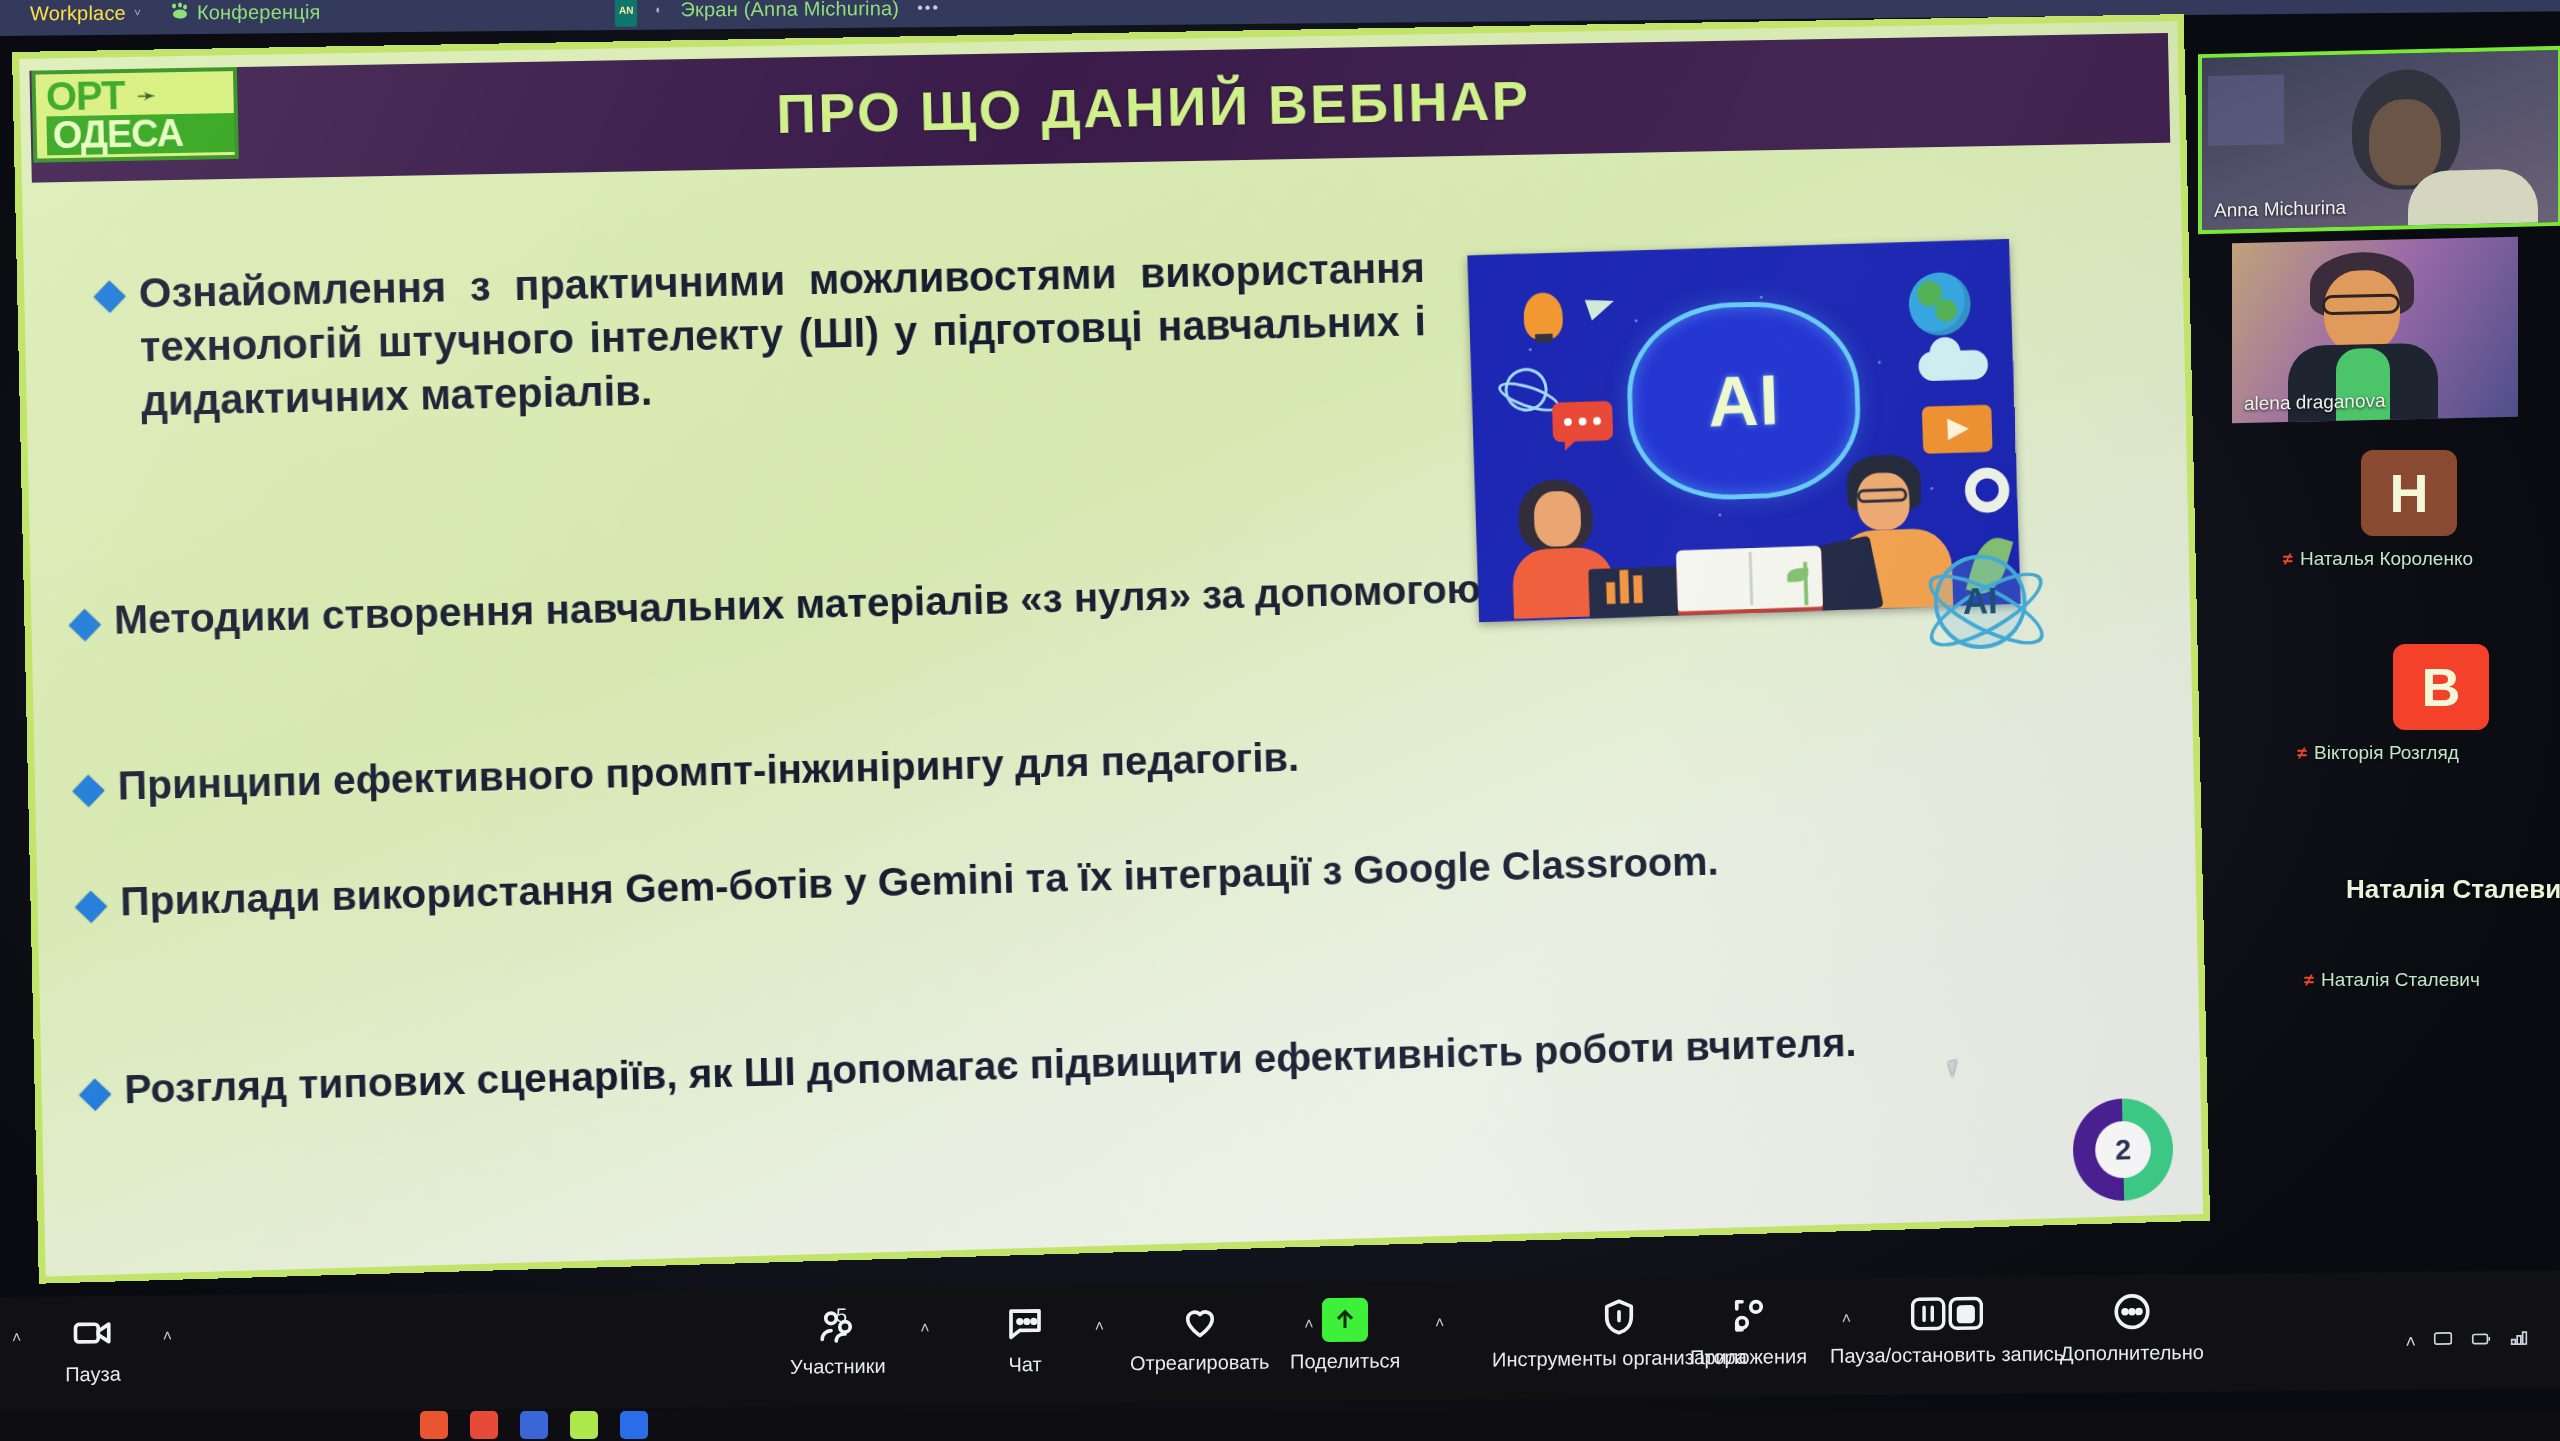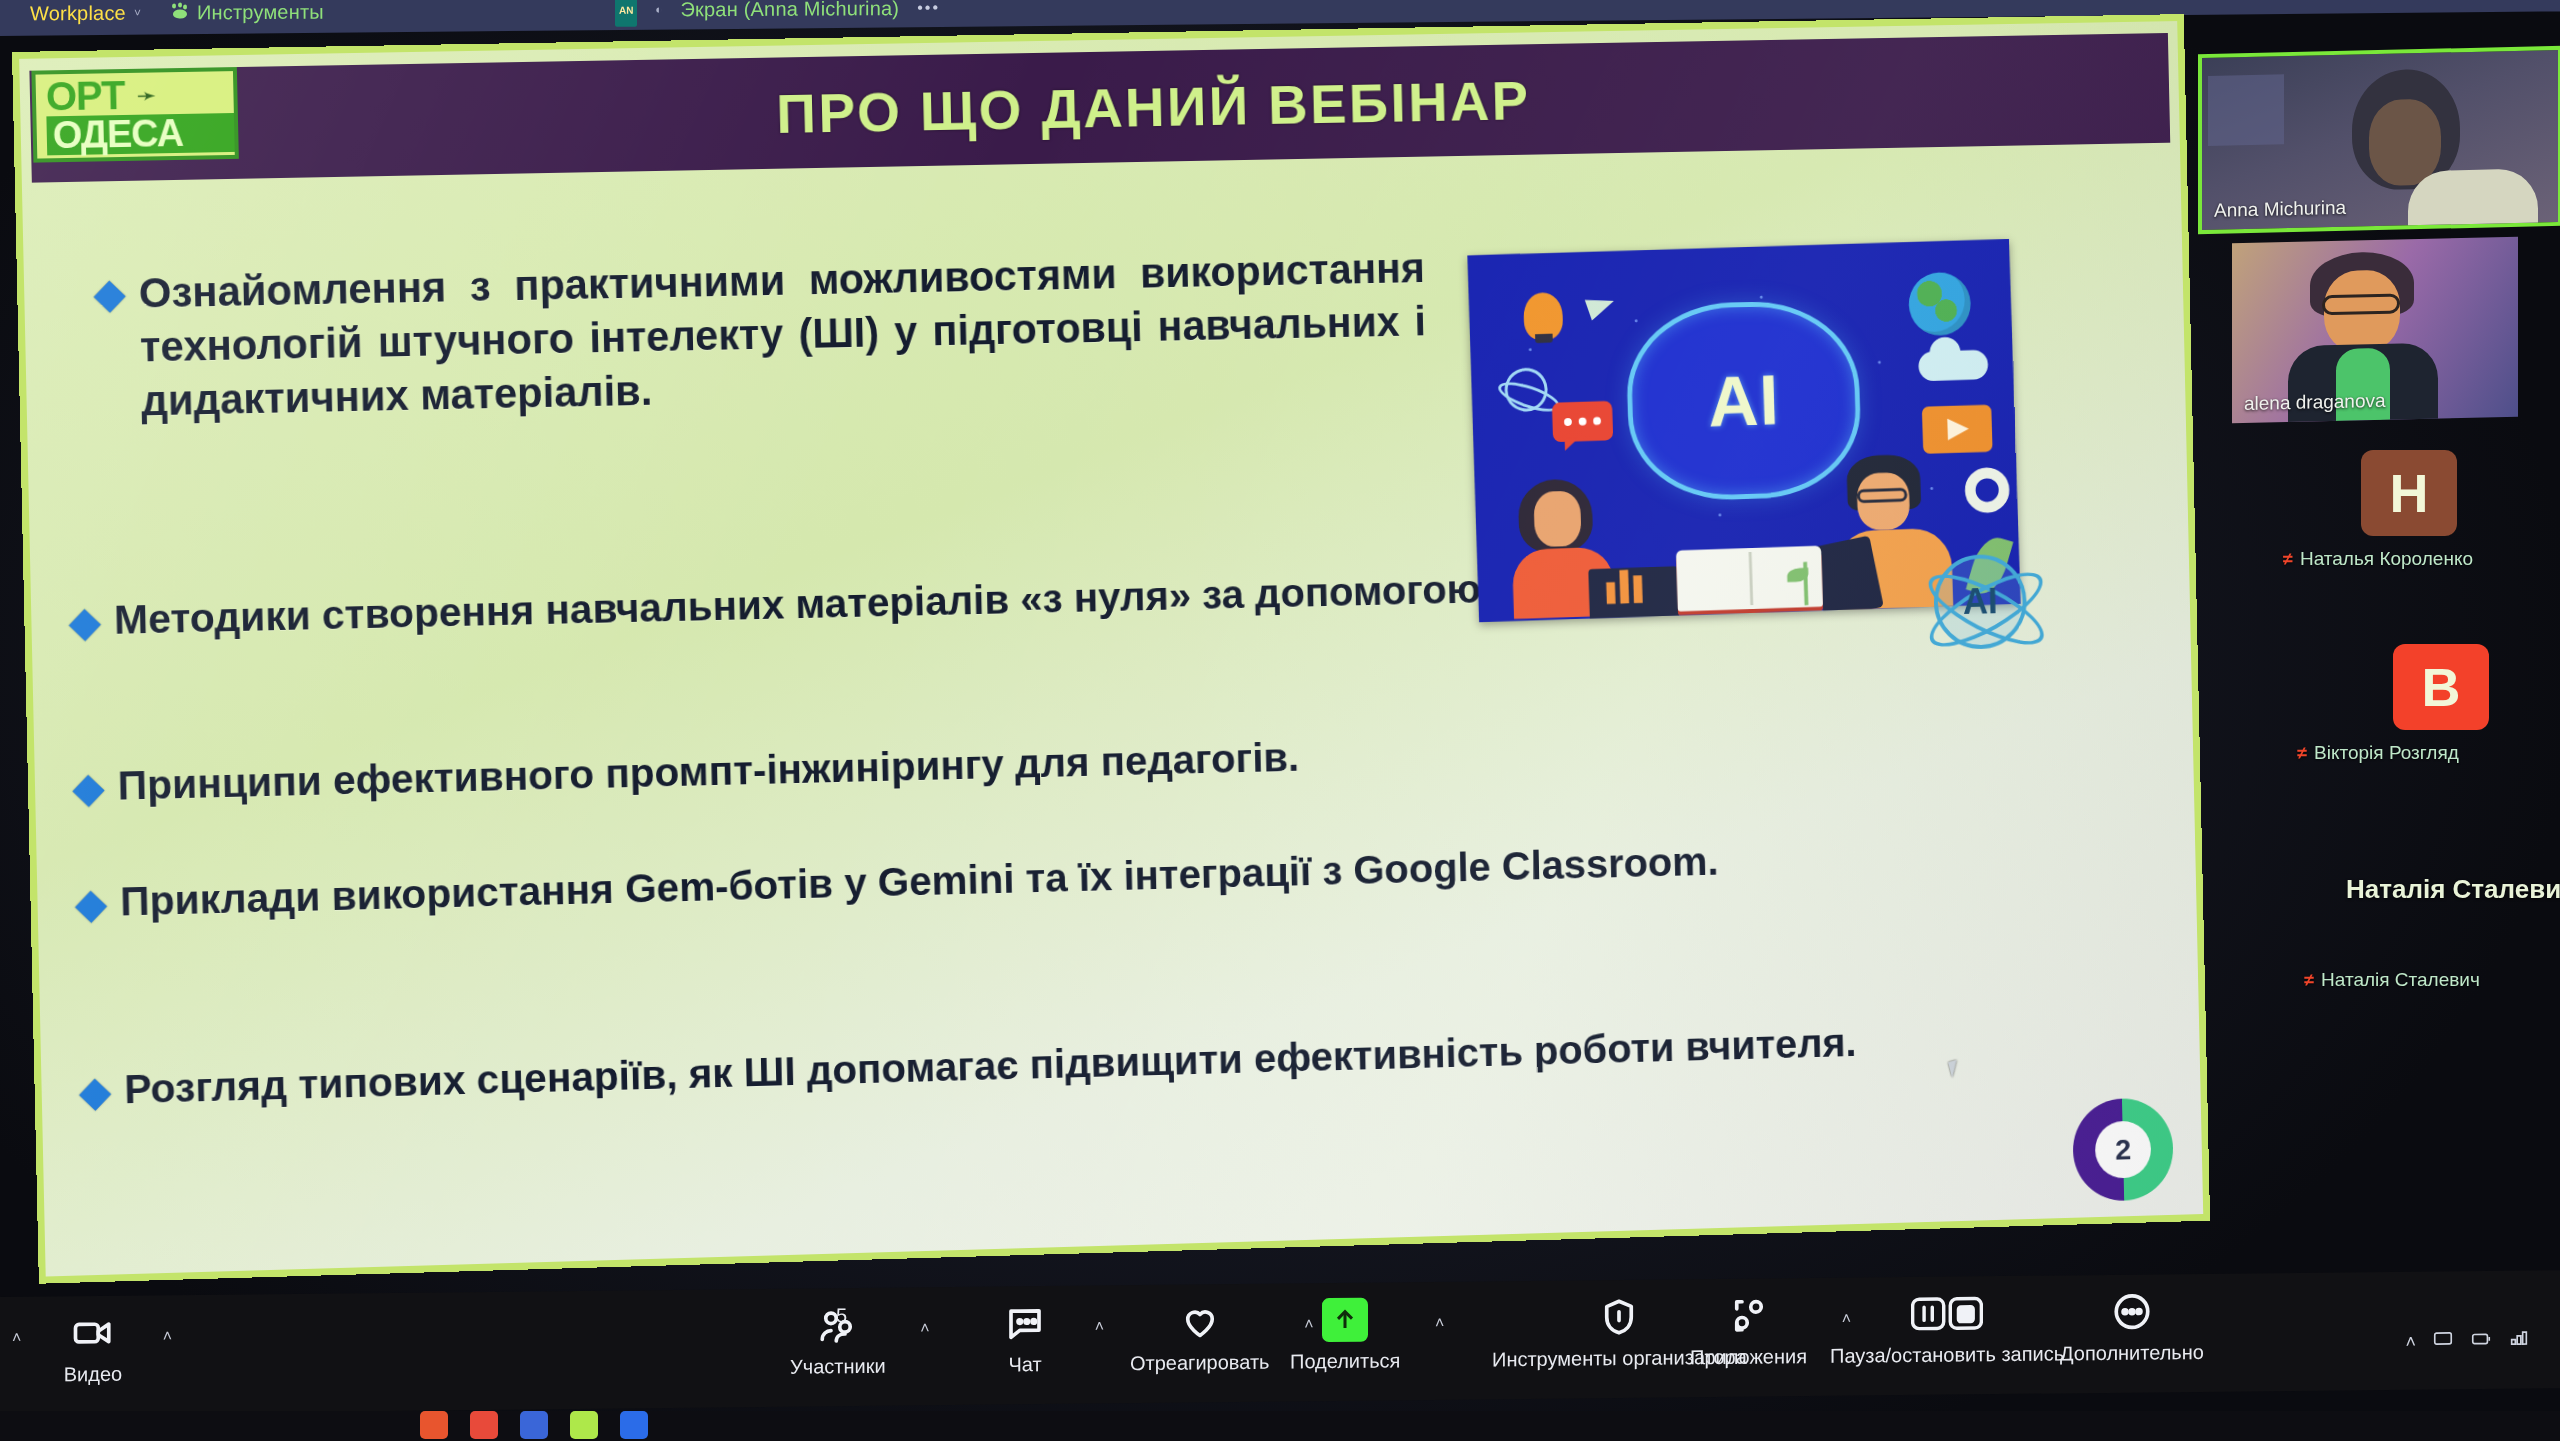--- a/index.html
+++ b/index.html
@@ -268,21 +268,21 @@
   <div class="room-bg"></div>
 
   <div class="topbar">
     <div class="topbar-inner">
       <div class="tb-item">
         <span class="tb-text">Workplace</span>
         <span class="tb-chev">˅</span>
       </div>
       <div class="tb-item">
         <span class="paw"></span>
-        <span class="tb-text green">Инструменты</span>
+        <span class="tb-text green">Конференція</span>
       </div>
       <div class="topbar-right">
         <span class="rec-badge">AN</span>
         <span class="tb-chev">◐</span>
         <span class="tb-text green">Экран (Anna Michurina)</span>
         <span class="tb-dots">•••</span>
       </div>
     </div>
   </div>
 
@@ -430,21 +430,21 @@
 
       <div class="tool t-video">
         <span class="caret l">˄</span>
         <span class="gl">
           <svg class="ic" viewBox="0 0 24 24">
               <rect x="2" y="7" width="13" height="10" rx="2"></rect>
               <path d="M15 11l6-4v10l-6-4z"></path>
             </svg>
         </span>
         <span class="caret r">˄</span>
-        <span class="lbl">Видео</span>
+        <span class="lbl">Пауза</span>
       </div>
 
       <div class="tool t-part">
         <span class="gl">
           <svg class="ic" viewBox="0 0 24 24">
               <circle cx="8" cy="8" r="3"></circle>
               <circle cx="16" cy="13" r="3"></circle>
               <path d="M3 20c0-3 2.5-5 5-5"></path>
               <path d="M11 21c0-2.5 2-4 5-4"></path>
             </svg>

